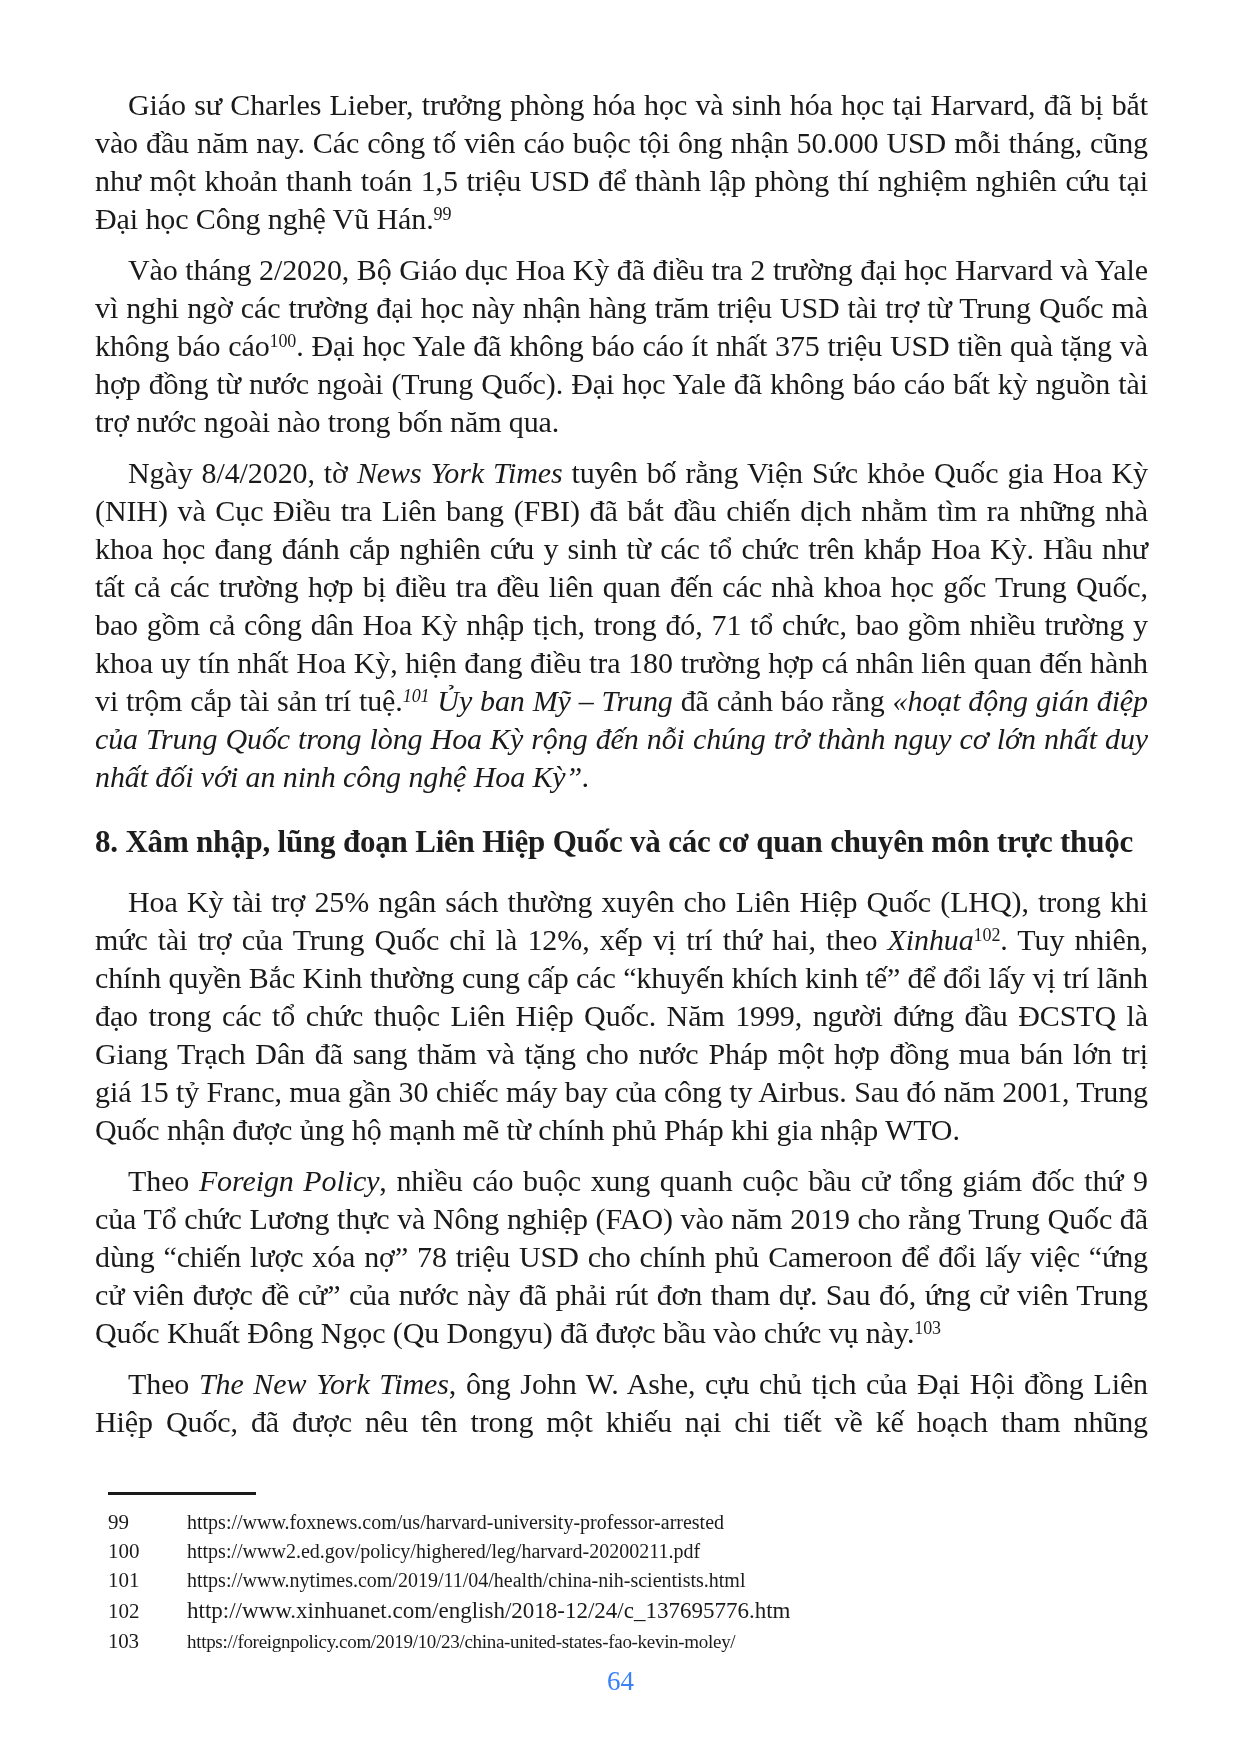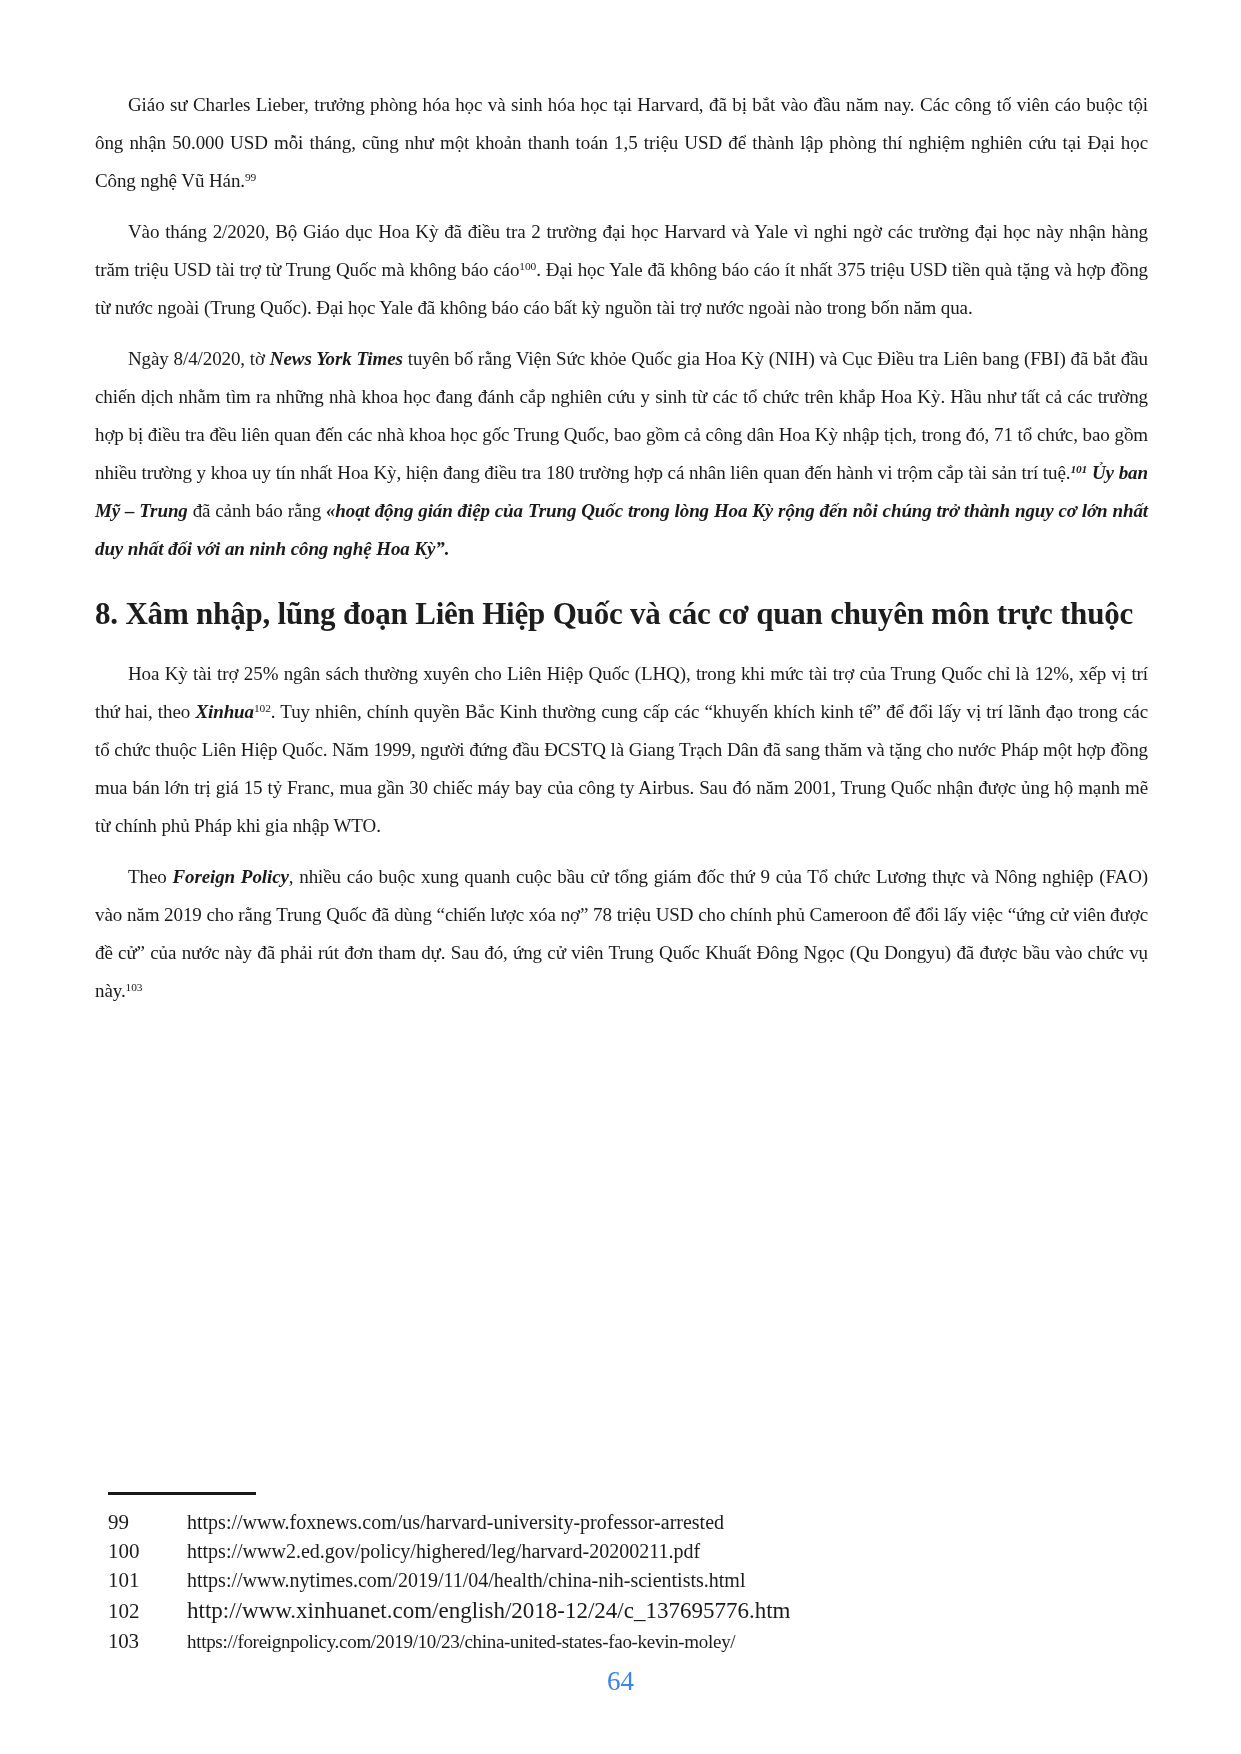--- a/index.html
+++ b/index.html
@@ -14,38 +14,38 @@
     background: #ffffff;
     color: #1a1a1a;
     overflow: hidden;
   }
   .text-column {
     position: absolute;
     left: 95px; top: 86px;
     width: 1053px;
   }
   p.para {
-    font-size: 19px;
+    font-size: 30px;
     line-height: 38px;
     text-align: justify;
     text-justify: inter-word;
     text-indent: 33px;
     margin: 0 0 13px 0;
     letter-spacing: -0.1px;
   }
   p.para.flush-last { text-align-last: justify; }
   h2.heading {
     font-size: 31px;
     line-height: 40px;
     font-weight: bold;
     color: #1d1d1d;
     margin: 26px 0 21px 0;
     letter-spacing: -0.2px;
   }
-  .it { font-style: italic; font-weight: bold; }
+  .it { font-style: italic; }
   sup.fnref {
     font-size: 0.6em;
     line-height: 0;
     vertical-align: baseline;
     position: relative;
     top: -0.5em;
   }
   sup.fnref.it { font-style: italic; }
   .footnotes {
     position: absolute;
@@ -84,20 +84,21 @@
 <body>
 
 <div class="page">
   <div class="text-column">
       <p class="para"><span class="">Giáo sư Charles Lieber, trưởng phòng hóa học và sinh hóa học tại Harvard, đã bị bắt vào đầu năm nay. Các công tố viên cáo buộc tội ông nhận 50.000 USD mỗi tháng, cũng như một khoản thanh toán 1,5 triệu USD để thành lập phòng thí nghiệm nghiên cứu tại Đại học Công nghệ Vũ Hán.</span><sup class="fnref">99</sup></p>
       <p class="para"><span class="">Vào tháng 2/2020, Bộ Giáo dục Hoa Kỳ đã điều tra 2 trường đại học Harvard và Yale vì nghi ngờ các trường đại học này nhận hàng trăm triệu USD tài trợ từ Trung Quốc mà không báo cáo</span><sup class="fnref">100</sup><span class="">. Đại học Yale đã không báo cáo ít nhất 375 triệu USD tiền quà tặng và hợp đồng từ nước ngoài (Trung Quốc). Đại học Yale đã không báo cáo bất kỳ nguồn tài trợ nước ngoài nào trong bốn năm qua.</span></p>
       <p class="para"><span class="">Ngày 8/4/2020, tờ </span><span class=" it">News York Times</span><span class=""> tuyên bố rằng Viện Sức khỏe Quốc gia Hoa Kỳ (NIH) và Cục Điều tra Liên bang (FBI) đã bắt đầu chiến dịch nhằm tìm ra những nhà khoa học đang đánh cắp nghiên cứu y sinh từ các tổ chức trên khắp Hoa Kỳ. Hầu như tất cả các trường hợp bị điều tra đều liên quan đến các nhà khoa học gốc Trung Quốc, bao gồm cả công dân Hoa Kỳ nhập tịch, trong đó, 71 tổ chức, bao gồm nhiều trường y khoa uy tín nhất Hoa Kỳ, hiện đang điều tra 180 trường hợp cá nhân liên quan đến hành vi trộm cắp tài sản trí tuệ.</span><sup class="fnref it">101</sup><span class=""> </span><span class=" it">Ủy ban Mỹ – Trung</span><span class=""> đã cảnh báo rằng </span><span class=" it">«hoạt động gián điệp của Trung Quốc trong lòng Hoa Kỳ rộng đến nỗi chúng trở thành nguy cơ lớn nhất duy nhất đối với an ninh công nghệ Hoa Kỳ”.</span></p>
       <h2 class="heading"><span class="">8. Xâm nhập, lũng đoạn Liên Hiệp Quốc và các cơ quan chuyên môn trực thuộc</span></h2>
       <p class="para"><span class="">Hoa Kỳ tài trợ 25% ngân sách thường xuyên cho Liên Hiệp Quốc (LHQ), trong khi mức tài trợ của Trung Quốc chỉ là 12%, xếp vị trí thứ hai, theo </span><span class=" it">Xinhua</span><sup class="fnref">102</sup><span class="">. Tuy nhiên, chính quyền Bắc Kinh thường cung cấp các “khuyến khích kinh tế” để đổi lấy vị trí lãnh đạo trong các tổ chức thuộc Liên Hiệp Quốc. Năm 1999, người đứng đầu ĐCSTQ là Giang Trạch Dân đã sang thăm và tặng cho nước Pháp một hợp đồng mua bán lớn trị giá 15 tỷ Franc, mua gần 30 chiếc máy bay của công ty Airbus. Sau đó năm 2001, Trung Quốc nhận được ủng hộ mạnh mẽ từ chính phủ Pháp khi gia nhập WTO.</span></p>
       <p class="para"><span class="">Theo </span><span class=" it">Foreign Policy</span><span class="">, nhiều cáo buộc xung quanh cuộc bầu cử tổng giám đốc thứ 9 của Tổ chức Lương thực và Nông nghiệp (FAO) vào năm 2019 cho rằng Trung Quốc đã dùng “chiến lược xóa nợ” 78 triệu USD cho chính phủ Cameroon để đổi lấy việc “ứng cử viên được đề cử” của nước này đã phải rút đơn tham dự. Sau đó, ứng cử viên Trung Quốc Khuất Đông Ngọc (Qu Dongyu) đã được bầu vào chức vụ này.</span><sup class="fnref">103</sup></p>
+      <p class="para flush-last"><span class="">Theo </span><span class=" it">The New York Times</span><span class="">, ông John W. Ashe, cựu chủ tịch của Đại Hội đồng Liên Hiệp Quốc, đã được nêu tên trong một khiếu nại chi tiết về kế hoạch tham nhũng</span></p>
     </div>
 
   <div class="footnotes">
     <div class="fn-divider"></div>
     <div>
         <div class="fn-row">
           <span class="fn-num">99</span>
           <span class="fn-url">https://www.foxnews.com/us/harvard-university-professor-arrested</span>
         </div>
         <div class="fn-row">

